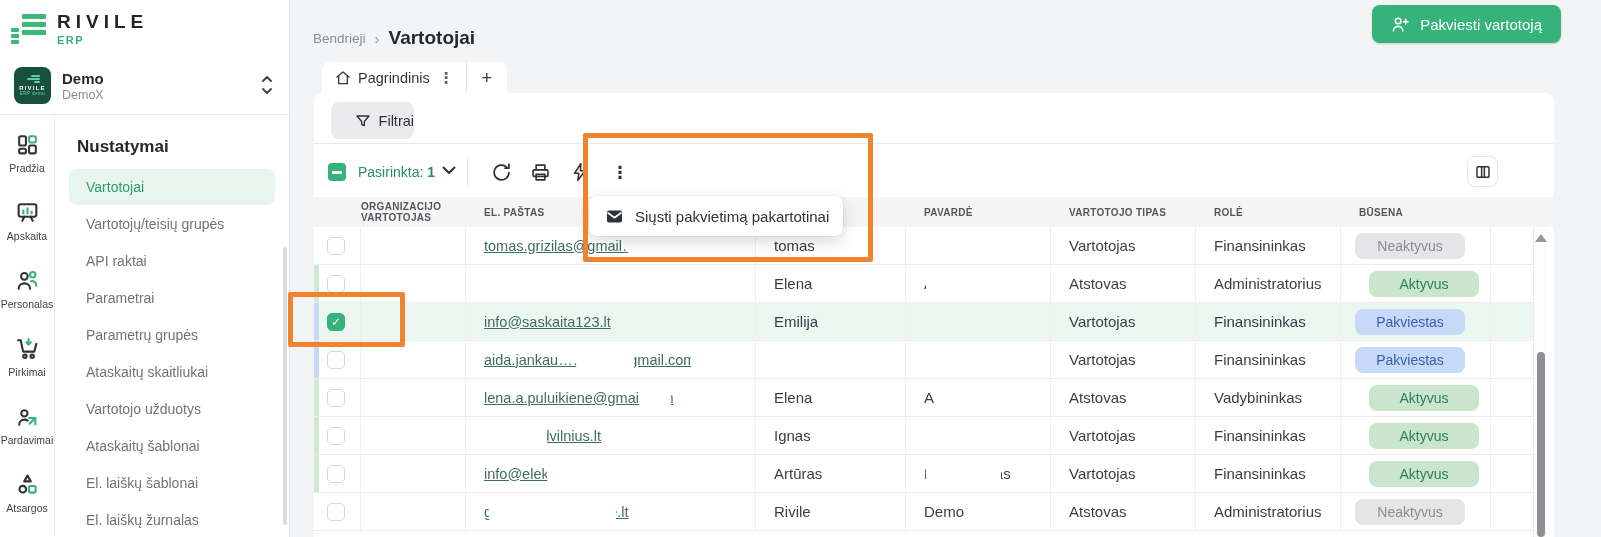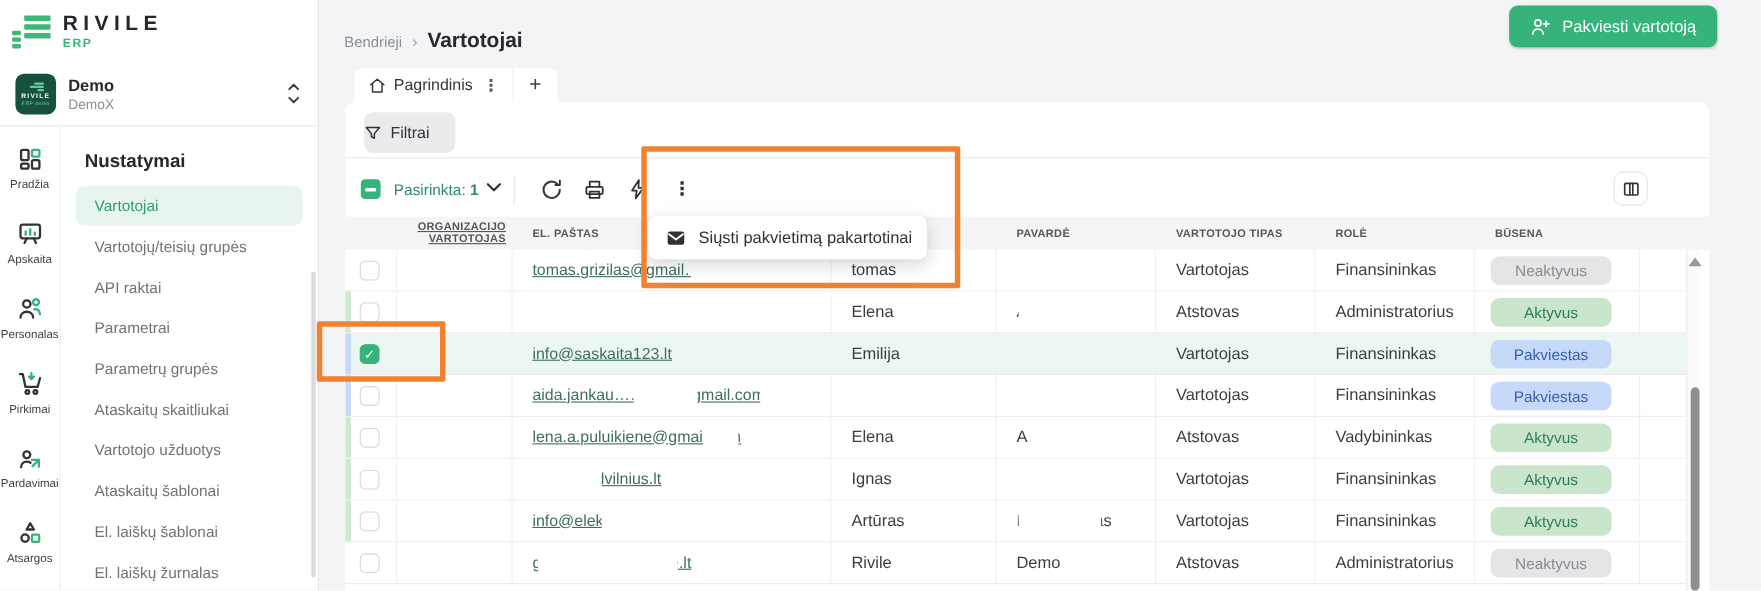--- a/index.html
+++ b/index.html
@@ -47,52 +47,52 @@
   .bc-sep{font-size:15px;color:#9a9da2;}
   .bc-current{font-size:19px;font-weight:bold;color:#27292e;}
   .invite-btn{position:absolute;right:40px;top:5px;height:38px;background:var(--accent);border:none;color:#fff;border-radius:8px;font-size:15px;padding:0 19px;display:flex;align-items:center;gap:10px;cursor:pointer;box-shadow:0 1px 2px rgba(0,0,0,.18);font-family:inherit;}
   .tabs-row{position:absolute;left:31px;top:62px;height:31px;display:flex;}
   .tab{background:#fff;height:31px;display:flex;align-items:center;cursor:pointer;}
   .tab-main{border-radius:8px 0 0 0;padding:0 10px 0 13px;gap:7px;font-size:14.5px;color:#33363c;}
   .tab-kebab{font-size:15px;color:#55585e;font-weight:bold;padding:0 2px;cursor:pointer;}
   .tab-plus{width:41px;border-radius:0 8px 0 0;border-left:1px solid #e9e9eb;justify-content:center;font-size:19px;color:#3a3d42;}
 
   .card{position:absolute;left:23px;top:93px;width:1240px;height:444px;background:#fff;border-radius:8px 8px 0 0;}
-  .filters-btn{position:absolute;left:17px;top:9px;height:37px;width:83px;background:#ebebed;border:none;border-radius:8px;font-size:14.5px;color:#2e3136;display:flex;align-items:center;justify-content:flex-start;gap:8px;cursor:pointer;font-family:inherit;}
+  .filters-btn{position:absolute;left:17px;top:9px;height:37px;width:83px;background:#ebebed;border:none;border-radius:8px;font-size:14.5px;color:#2e3136;display:flex;align-items:center;justify-content:flex-end;gap:8px;cursor:pointer;font-family:inherit;}
   .toolbar{position:absolute;left:0;top:50px;width:100%;height:54px;border-top:1px solid #e9e9eb;}
   .sel-cb{position:absolute;left:14px;top:19px;width:18px;height:18px;background:var(--accent);border-radius:4px;cursor:pointer;}
   .sel-cb::after{content:"";position:absolute;left:4px;top:8px;width:10px;height:2.5px;background:#fff;border-radius:1px;}
   .sel-label{position:absolute;left:44px;top:20px;font-size:14px;color:#2b8a6f;}
   .sel-label b{font-weight:bold;}
   .sel-chevron{position:absolute;left:128px;top:22px;cursor:pointer;}
   .tb-divider{position:absolute;left:153px;top:15px;width:1px;height:26px;background:#e4e4e6;}
   .tb-icon{position:absolute;top:17px;width:22px;height:22px;display:flex;align-items:center;justify-content:center;cursor:pointer;}
   .tb-kebab{font-size:17px;color:#2f3338;font-weight:bold;}
   .cols-btn{position:absolute;right:56px;top:12px;width:31px;height:31px;border:1px solid #e5e5e7;border-radius:8px;background:#fff;display:flex;align-items:center;justify-content:center;cursor:pointer;}
 
   .thead{position:absolute;left:0;top:104px;width:1240px;height:30px;background:#f5f5f6;}
   .thead-grid{display:grid;grid-template-columns:47px 105px 290px 150px 145px 145px 145px 150px 42px;width:1219px;height:30px;}
   .th{font-size:10px;font-weight:bold;color:#54565b;letter-spacing:.3px;display:flex;align-items:center;padding-left:18px;text-transform:uppercase;}
-  .th.th-org{justify-content:flex-end;text-align:right;padding:0 6px 0 0;line-height:11px;text-decoration:underline;}
+  .th.th-org{justify-content:flex-end;padding:0 6px 0 0;line-height:11px;}
   .rows{position:absolute;left:0;top:134px;width:1219px;}
   .trow{position:relative;display:grid;grid-template-columns:47px 105px 290px 150px 145px 145px 145px 150px 42px;height:38px;border-bottom:1px solid #ececee;background:#fff;}
   .trow.selected{background:var(--selected-row-bg);}
   .strip{position:absolute;left:0;top:0;width:5px;height:100%;}
   .strip.green{background:var(--strip-active);}
   .strip.blue{background:var(--strip-invited);}
   .td{position:relative;display:flex;align-items:center;padding-left:18px;font-size:15px;color:#3a3d44;border-right:1px solid #f0f0f2;overflow:hidden;white-space:nowrap;}
   .td:last-child{border-right:none;}
   .td-cb{padding-left:13px;}
   .cb{width:18px;height:18px;border:1.5px solid #d7d7d9;border-radius:5px;background:#fff;cursor:pointer;display:flex;align-items:center;justify-content:center;font-size:12px;color:#fff;}
   .cb.checked{background:var(--accent);border-color:var(--accent);}
   .email{color:var(--email-link);text-decoration:underline;font-size:14.5px;cursor:pointer;}
   .patch{position:absolute;top:8px;height:21px;background:#fff;transform:rotate(-1.5deg);border-radius:3px;}
   .trow.selected .patch{background:var(--selected-row-bg);}
   .badge{display:inline-block;min-width:110px;height:26px;line-height:26px;border-radius:8px;text-align:center;font-size:14px;}
-  .badge.active{background:var(--badge-active-bg);color:var(--badge-active-text);}
+  .badge.active{background:var(--badge-active-bg);color:var(--badge-active-text);margin-left:14px;}
   .badge.invited{background:var(--badge-invited-bg);color:var(--badge-invited-text);}
   .badge.inactive{background:var(--badge-inactive-bg);color:var(--badge-inactive-text);}
 
   .vscroll{position:absolute;left:1219px;top:134px;width:14px;height:310px;background:#fcfcfd;border-left:1px solid #eaeaec;}
   .vscroll .arrow{position:absolute;left:1px;top:7px;width:0;height:0;border-left:6px solid transparent;border-right:6px solid transparent;border-bottom:8px solid #97989c;}
   .vscroll .thumb{position:absolute;left:3px;top:125px;width:8px;height:185px;background:#8e8f93;border-radius:4px;cursor:grab;}
 
   .dropdown{position:absolute;left:298px;top:196px;width:254px;height:40px;background:#fff;border-radius:8px;box-shadow:0 5px 16px rgba(0,0,0,.16),0 0 0 1px rgba(0,0,0,.03);display:flex;align-items:center;gap:11px;padding:0 16px;z-index:40;cursor:pointer;}
   .dropdown .dd-label{font-size:15px;color:#2e3135;white-space:nowrap;}
 

